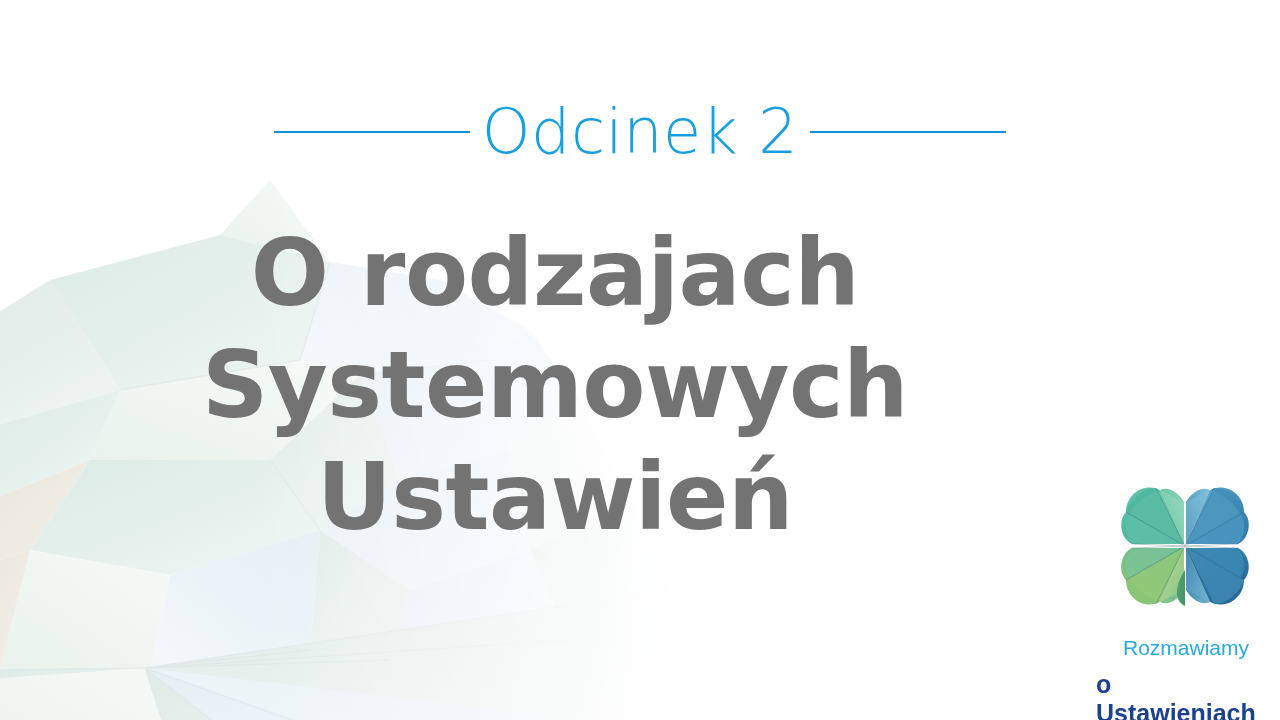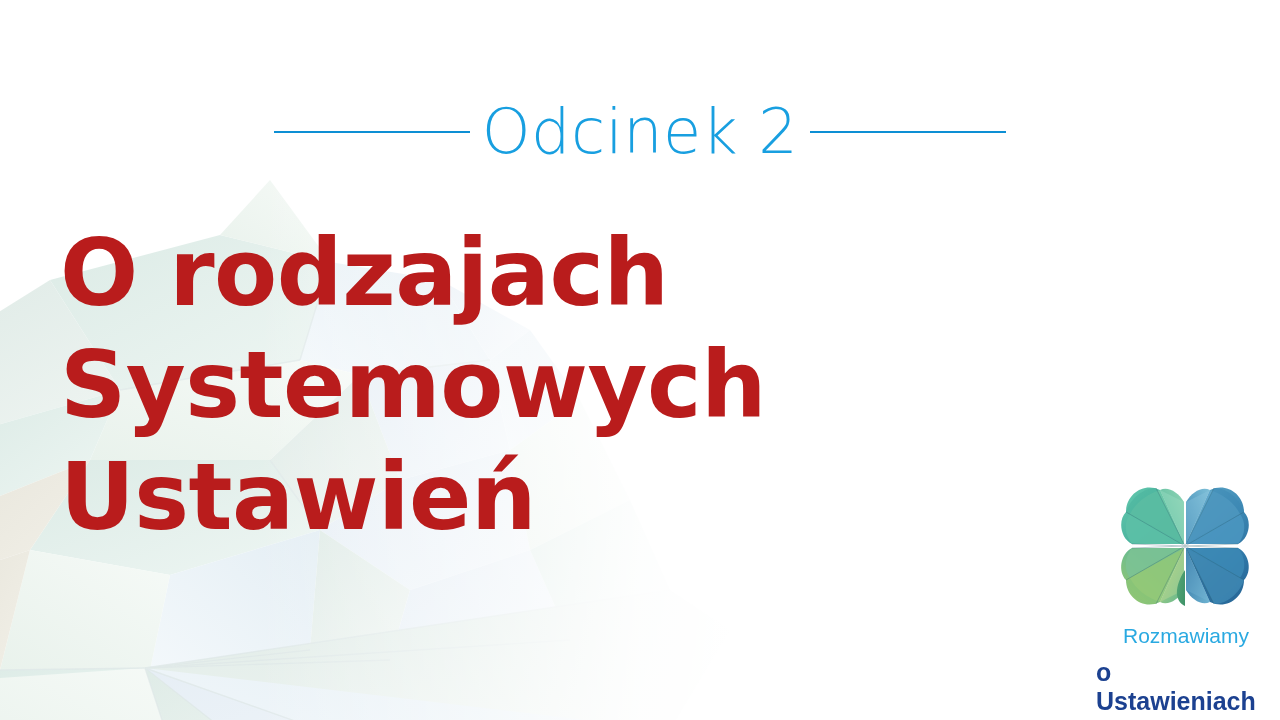--- a/index.html
+++ b/index.html
@@ -76,22 +76,22 @@
     white-space: nowrap;
     font-family: "DejaVu Sans", "Liberation Sans", sans-serif;
   }
 
   
   #title-block {
     position: absolute;
     left: 60px;
     right: 230px;
     top: 218px;
-    text-align: left;
-    color: #b91c1c;
+    text-align: center;
+    color: #737373;
     font-weight: 700;
     font-size: 92px;
     line-height: 1.22;
     letter-spacing: -0.5px;
     font-family: "DejaVu Sans", "Liberation Sans", sans-serif;
   }
   .title-line { display: block; white-space: nowrap; }
 
   
   #logo {
@@ -105,21 +105,21 @@
     align-items: center;
   }
   #logo-mark { width: 140px; height: 142px; }
   #logo-mark svg { display: block; width: 100%; height: 100%; }
 
   #logo-line-1 {
     color: #29a9e1;
     font-size: 21px;
     font-weight: 400;
     line-height: 1.15;
-    margin-top: 4px;
+    margin-top: 16px;
   }
   #logo-line-2 {
     color: #1c4190;
     font-size: 25px;
     font-weight: 700;
     line-height: 1.15;
     margin-top: 10px;
   }
   #logo-line-3-row {
     display: flex;

